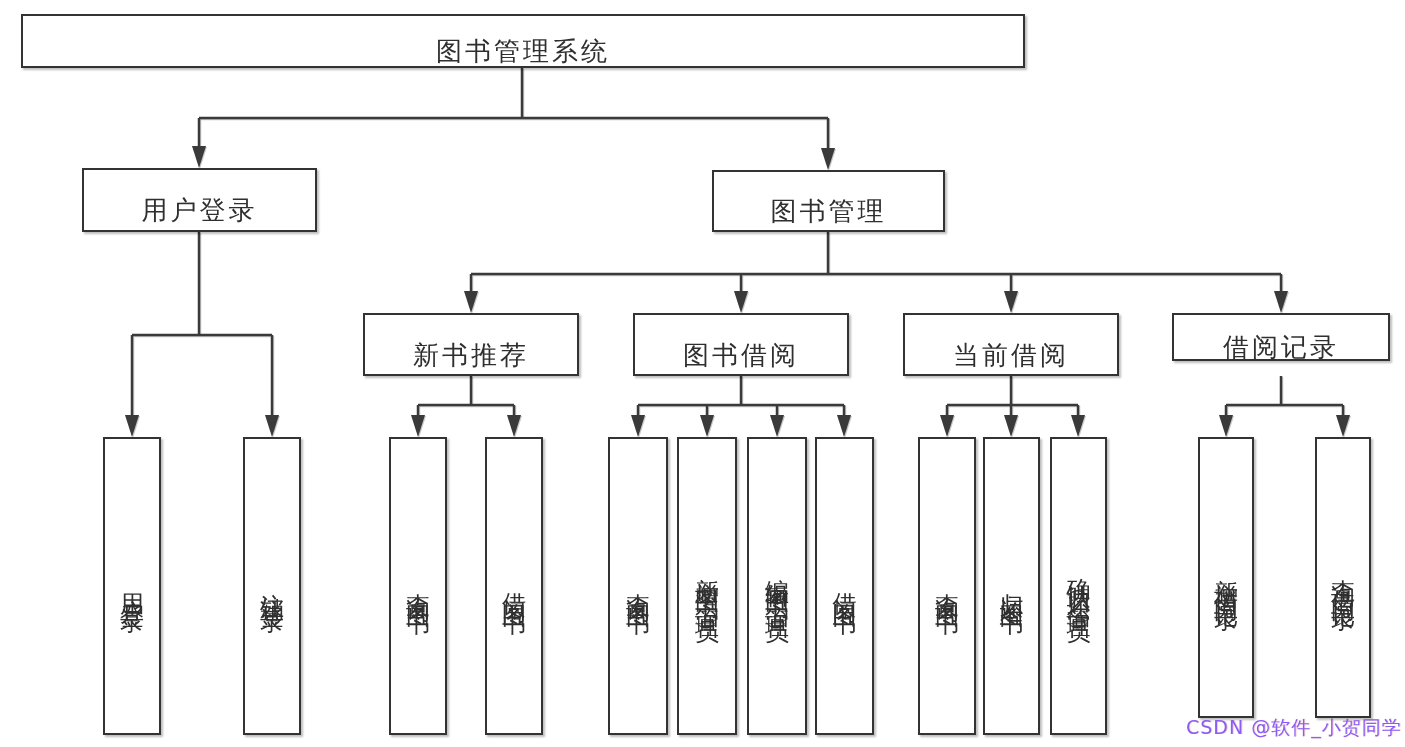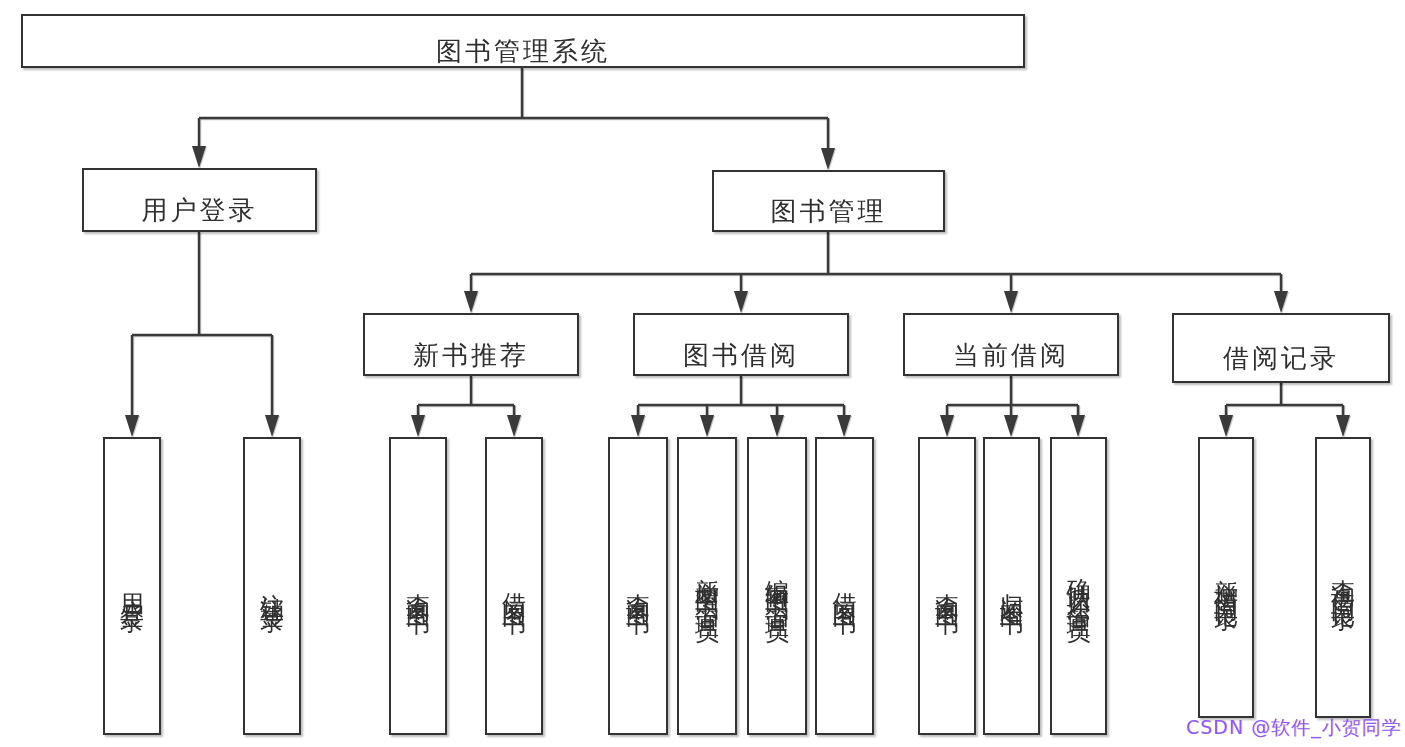--- a/index.html
+++ b/index.html
@@ -54,21 +54,21 @@
     color: #2f2f2f;
     white-space: nowrap;
   }
   
   #b-root      { left: 21px;   top: 14px;  width: 1004px; height: 54px; }
   #b-user-login{ left: 82px;   top: 168px; width: 235px;  height: 64px; }
   #b-book-mgmt { left: 712px;  top: 170px; width: 233px;  height: 62px; }
   #b-recommend { left: 363px;  top: 313px; width: 216px;  height: 63px; }
   #b-borrow    { left: 633px;  top: 313px; width: 216px;  height: 63px; }
   #b-current   { left: 903px;  top: 313px; width: 216px;  height: 63px; }
-  #b-records   { left: 1172px; top: 313px; width: 218px;  height: 70px; }
+  #b-records   { left: 1172px; top: 313px; width: 218px;  height: 48px; }
   #lf0  { left: 103px;  top: 437px; width: 58px; height: 298px; }
   #lf1  { left: 243px;  top: 437px; width: 58px; height: 298px; }
   #lf2  { left: 389px;  top: 437px; width: 58px; height: 298px; }
   #lf3  { left: 485px;  top: 437px; width: 58px; height: 298px; }
   #lf4  { left: 608px;  top: 437px; width: 60px; height: 298px; }
   #lf5  { left: 677px;  top: 437px; width: 60px; height: 298px; }
   #lf6  { left: 747px;  top: 437px; width: 60px; height: 298px; }
   #lf7  { left: 815px;  top: 437px; width: 59px; height: 298px; }
   #lf8  { left: 918px;  top: 437px; width: 58px; height: 298px; }
   #lf9  { left: 983px;  top: 437px; width: 57px; height: 298px; }

